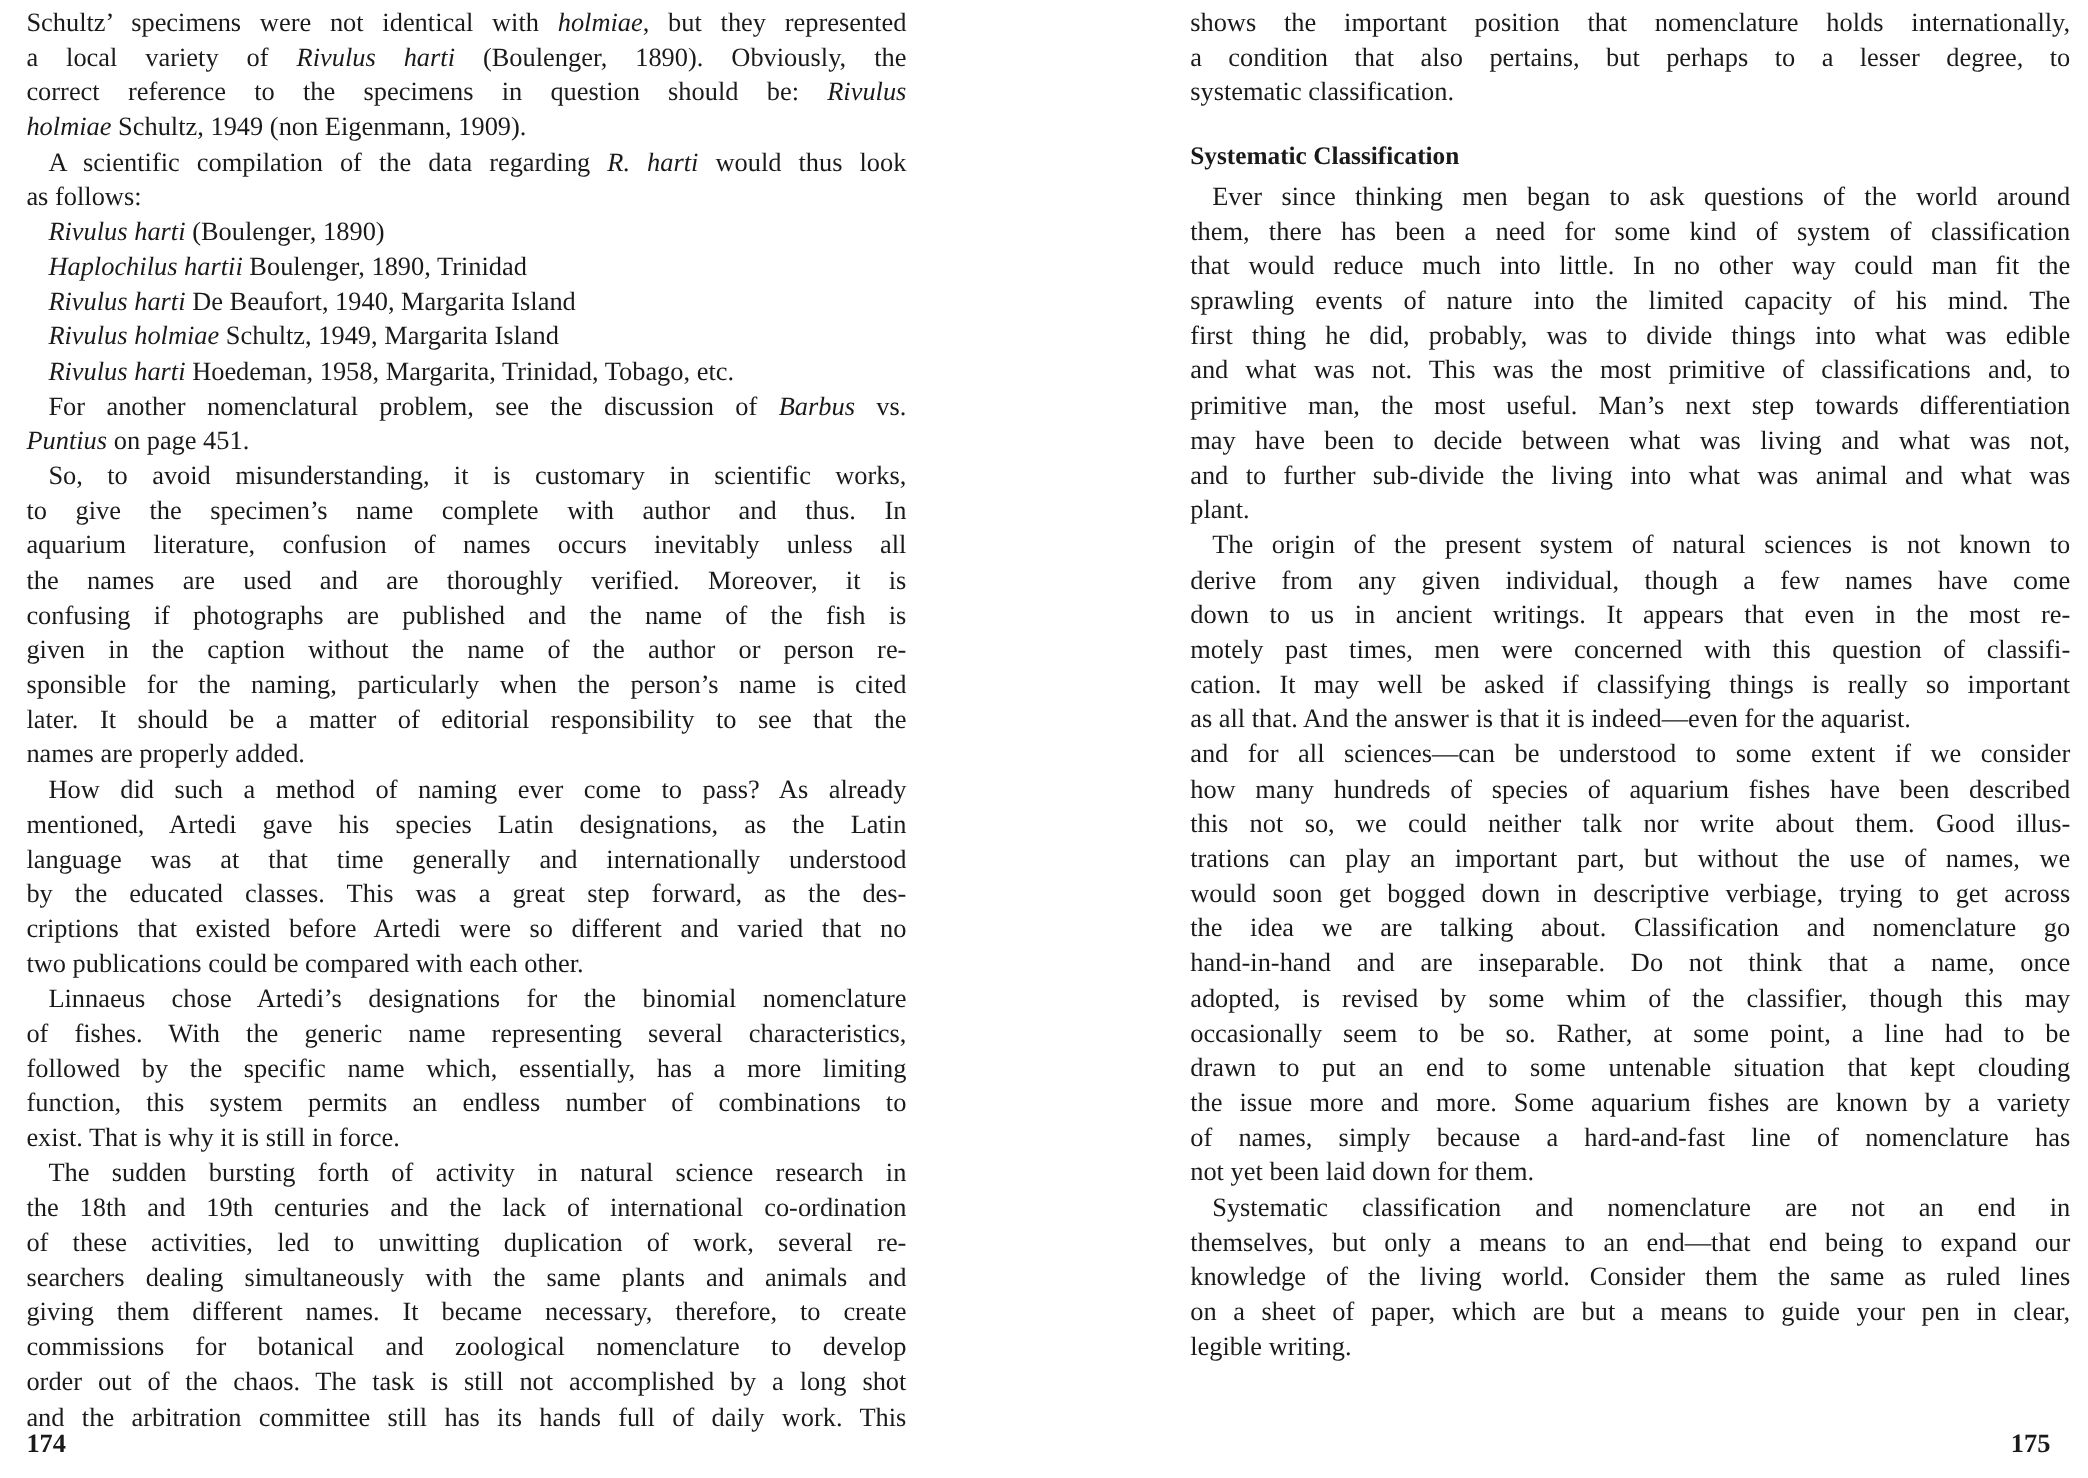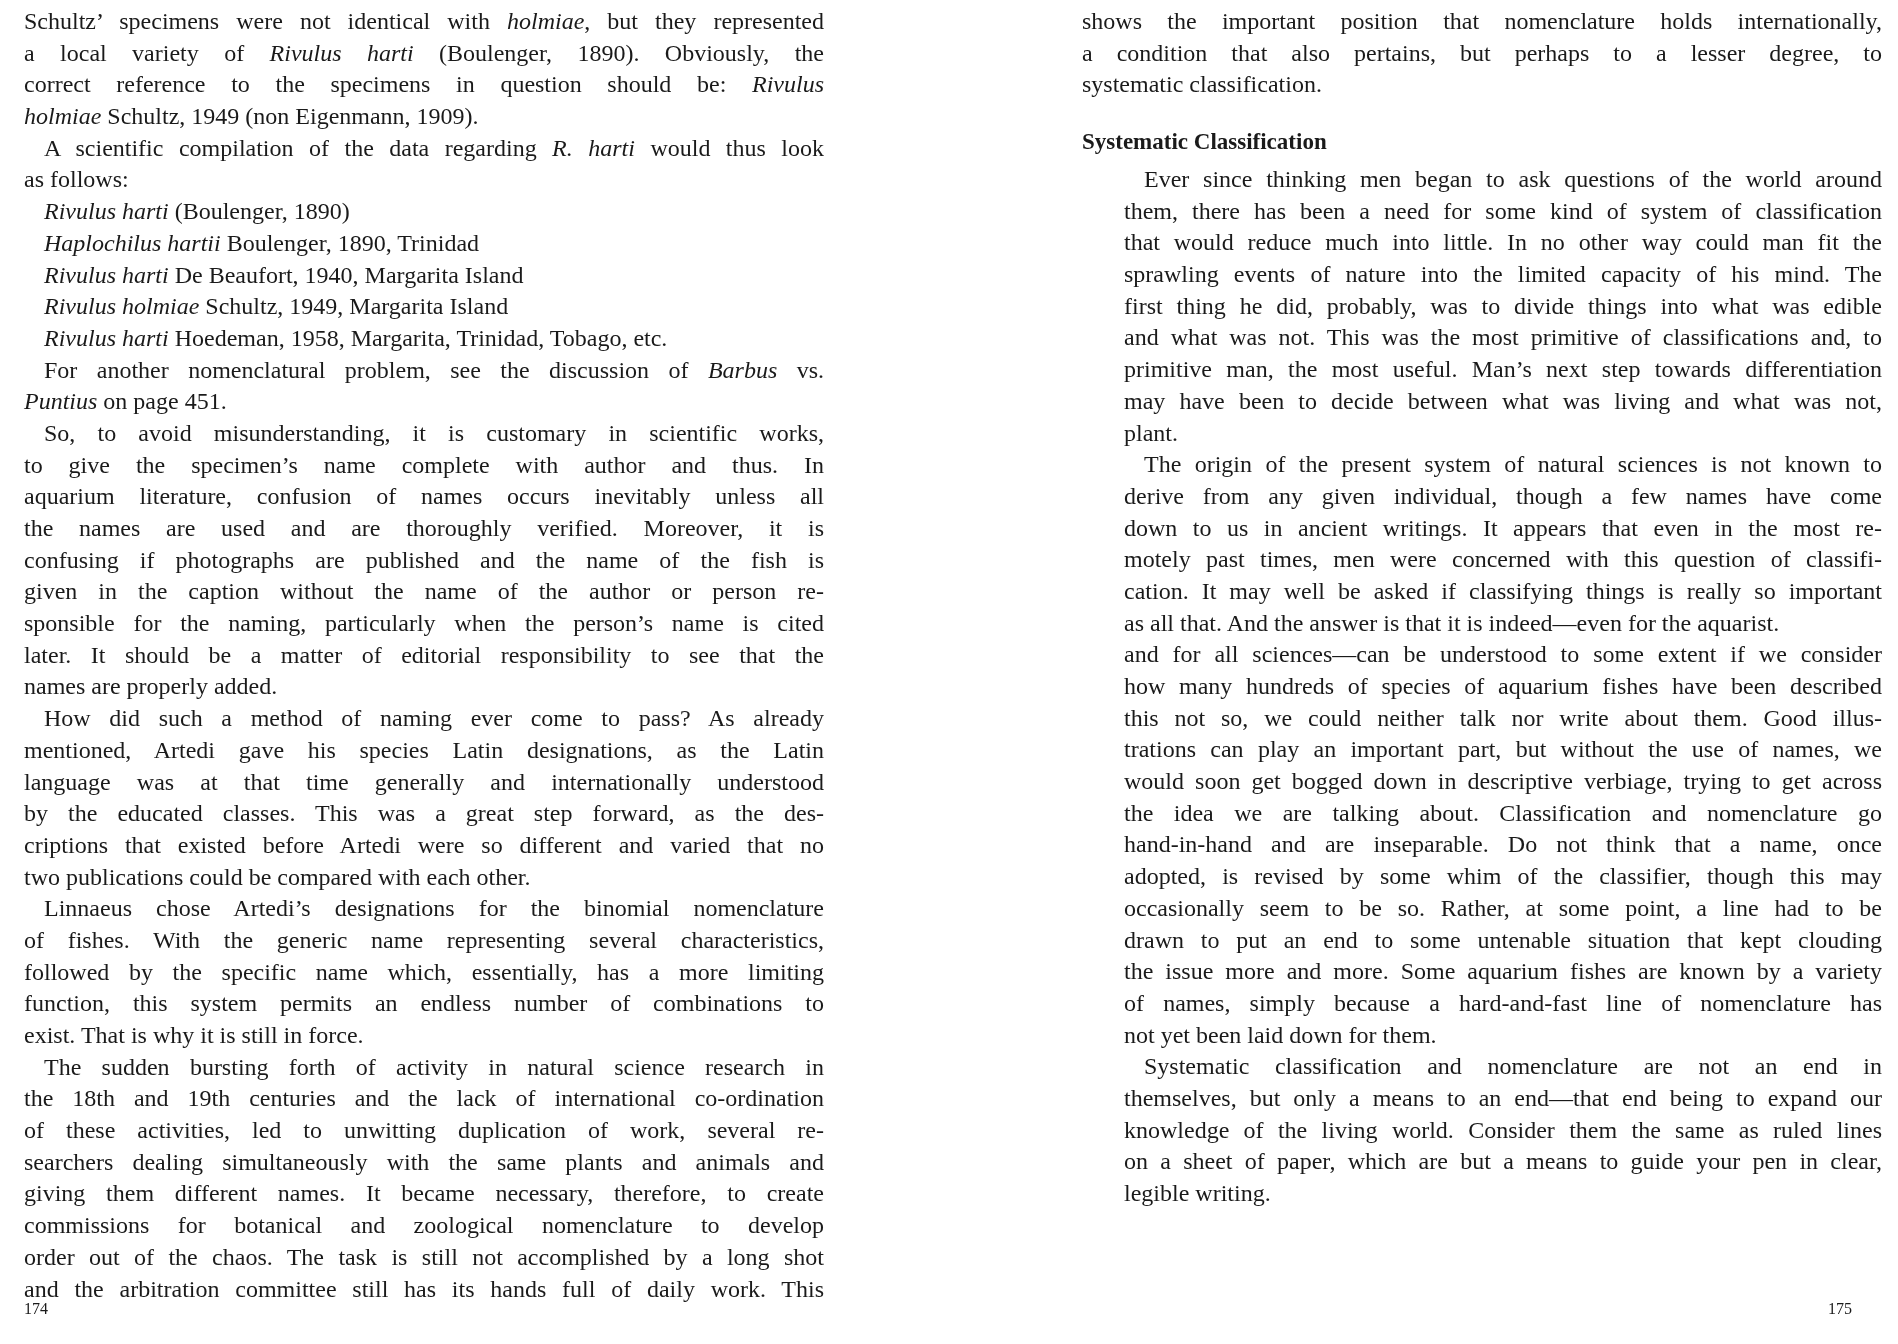--- a/index.html
+++ b/index.html
@@ -9,21 +9,21 @@
     .page.left { left: 24px; width: 800px; }
     .page.right { left: 1082px; width: 800px; }
     .lines { position: absolute; left: 0; right: 0; }
     .line { height: 31.7px; line-height: 31.7px; font-size: 24px; white-space: nowrap;
             text-align: justify; text-align-last: justify; }
     .line.last { text-align-last: left; }
     .line.indent { padding-left: 20px; }
     .line.list { padding-left: 20px; text-align-last: left; }
     .heading { font-weight: bold; font-size: 23px; height: 40px; line-height: 40px;
                margin-top: 14px; text-align-last: left; }
-    .folio { position: absolute; font-weight: normal; font-size: 16px; }
+    .folio { position: absolute; font-weight: bold; font-size: 24px; }
     .folio.left { left: 24px; top: 1300px; }
     .folio.right { left: 1828px; top: 1300px; }
     .gutter { position: absolute; left: 948px; top: 0; width: 2px; height: 1344px; }
   </style>
 </head>
 <body>
 
 <div class="page left">
   <div class="lines" id="left-lines" style="top:6px;">
       <div class="line ">Schultz’ specimens were not identical with <i>holmiae</i>, but they represented</div>
@@ -74,29 +74,30 @@
 
 <div class="page right">
   <div class="lines" id="right-intro" style="top:6px;">
       <div class="line ">shows the important position that nomenclature holds internationally,</div>
       <div class="line ">a condition that also pertains, but perhaps to a lesser degree, to</div>
       <div class="line last">systematic classification.</div>
     </div>
   <div class="lines" style="top:108px;">
     <div class="line heading">Systematic Classification</div>
   </div>
-  <div class="lines" id="right-lines" style="top:164px;margin-left:42px;">
+  <div class="lines" id="right-lines" style="top:164px;">
       <div class="line indent">Ever since thinking men began to ask questions of the world around</div>
       <div class="line ">them, there has been a need for some kind of system of classification</div>
       <div class="line ">that would reduce much into little. In no other way could man fit the</div>
       <div class="line ">sprawling events of nature into the limited capacity of his mind. The</div>
       <div class="line ">first thing he did, probably, was to divide things into what was edible</div>
       <div class="line ">and what was not. This was the most primitive of classifications and, to</div>
       <div class="line ">primitive man, the most useful. Man’s next step towards differentiation</div>
       <div class="line ">may have been to decide between what was living and what was not,</div>
+      <div class="line ">and to further sub-divide the living into what was animal and what was</div>
       <div class="line last">plant.</div>
       <div class="line indent">The origin of the present system of natural sciences is not known to</div>
       <div class="line ">derive from any given individual, though a few names have come</div>
       <div class="line ">down to us in ancient writings. It appears that even in the most re-</div>
       <div class="line ">motely past times, men were concerned with this question of classifi-</div>
       <div class="line ">cation. It may well be asked if classifying things is really so important</div>
       <div class="line last">as all that. And the answer is that it is indeed—even for the aquarist.</div>
       <div class="line ">and for all sciences—can be understood to some extent if we consider</div>
       <div class="line ">how many hundreds of species of aquarium fishes have been described</div>
       <div class="line ">this not so, we could neither talk nor write about them. Good illus-</div>

